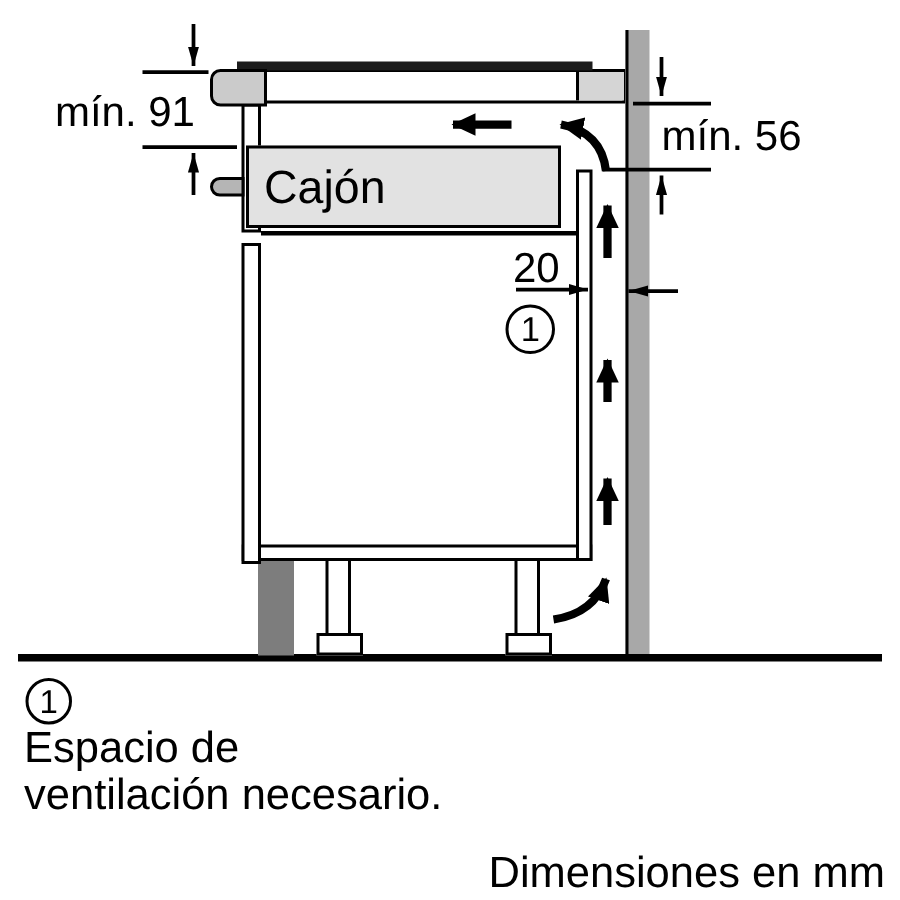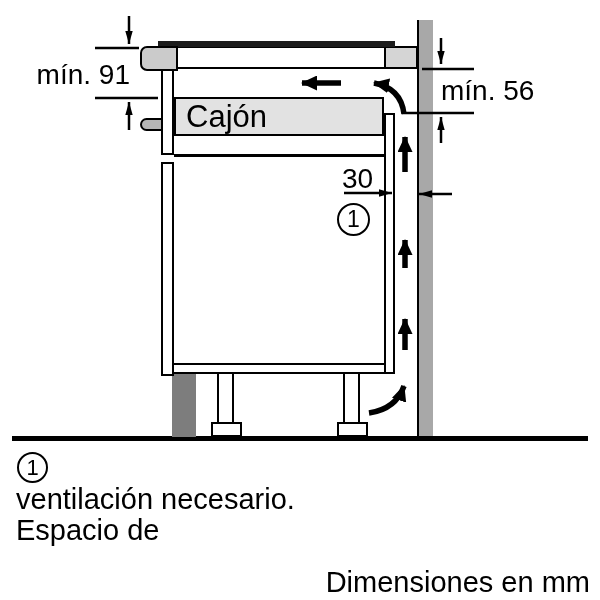--- a/index.html
+++ b/index.html
@@ -20,21 +20,21 @@
   
   .wall       { left:417px; top:20px;  width:16px;  height:417px; background:var(--wall); border-left:2.5px solid var(--line); }
   .floor      { left:12px;  top:436px; width:576px; height:5px;   background:var(--line); }
   .countertop { left:163px; top:46px;  width:254px; height:23px;  background:#fff; border:2px solid var(--line); }
   .counter-block { left:384px; top:48px; width:32px; height:19px; background:var(--counter-block); border-left:2px solid var(--line); }
   .hob-glass  { left:158px; top:41px;  width:237px; height:6px;   background:var(--hob-glass); }
   .hob-profile{ left:140px; top:46px;  width:38px;  height:25px;  background:var(--hob-profile); border:2px solid var(--line); border-radius:7px 0 0 7px; }
   .front-upper{ left:161px; top:69px;  width:13px;  height:86px;  background:#fff; border:2px solid var(--line); }
   .front-lower{ left:161px; top:162px; width:13px;  height:214px; background:#fff; border:2px solid var(--line); }
   .handle     { left:140px; top:118px; width:23px;  height:13px;  background:var(--handle); border:2px solid var(--line); border-radius:7px 0 0 7px; }
-  .drawer     { left:174px; top:97px;  width:210px; height:39px;  background:var(--drawer-fill); border:2px solid var(--line);
+  .drawer     { left:164px; top:97px;  width:210px; height:55px;  background:var(--drawer-fill); border:2px solid var(--line);
                 display:flex; align-items:center; padding-left:10px; font-size:31px; }
   .divider    { left:174px; top:154px; width:210px; height:2.5px; background:var(--line); }
   .back-panel { left:384px; top:113px; width:11px;  height:261px; background:#fff; border:2px solid var(--line); }
   .bottom-panel{ left:161px; top:363px; width:234px; height:11px; background:#fff; border:2px solid var(--line); }
   .leg-stem   { width:17px; height:52px; top:372px; background:#fff; border:2px solid var(--line); }
   .leg-foot   { width:31px; height:15px; top:422px; background:#fff; border:2px solid var(--line); }
   .plinth     { left:172px; top:374px; width:24px;  height:63px;  background:var(--plinth); }
 
   
   svg.overlay { position:absolute; left:0; top:0; pointer-events:none; }
@@ -104,29 +104,29 @@
     <line class="flow" x1="341" y1="83" x2="302" y2="83" marker-end="url(#flowhead)"></line>
     <path class="flow" d="M 404,114 Q 401,88 374,83" marker-end="url(#flowhead)"></path>
     <line class="flow" x1="405" y1="172" x2="405" y2="137" marker-end="url(#flowhead)"></line>
     <line class="flow" x1="405" y1="268" x2="405" y2="240" marker-end="url(#flowhead)"></line>
     <line class="flow" x1="405" y1="350" x2="405" y2="319" marker-end="url(#flowhead)"></line>
     <path class="flow" d="M 369,413 Q 396,409 404,386" marker-end="url(#flowhead)"></path>
   </svg>
 
   <div class="dim-label min65">mín. 91</div>
   <div class="dim-label min45">mín. 56</div>
-  <div class="dim-label gap20">30</div>
+  <div class="dim-label gap20">20</div>
 
   <div class="callout in-diagram">
     <span>1</span>
   </div>
 
   <div class="callout in-legend">
     <span>1</span>
   </div>
   <div class="legend-text">
+    <div>Espacio de</div>
     <div>ventilación necesario.</div>
-    <div>Espacio de</div>
   </div>
 
   <div class="footer-note">Dimensiones en mm</div>
 
 </div>
 
 </body></html>

